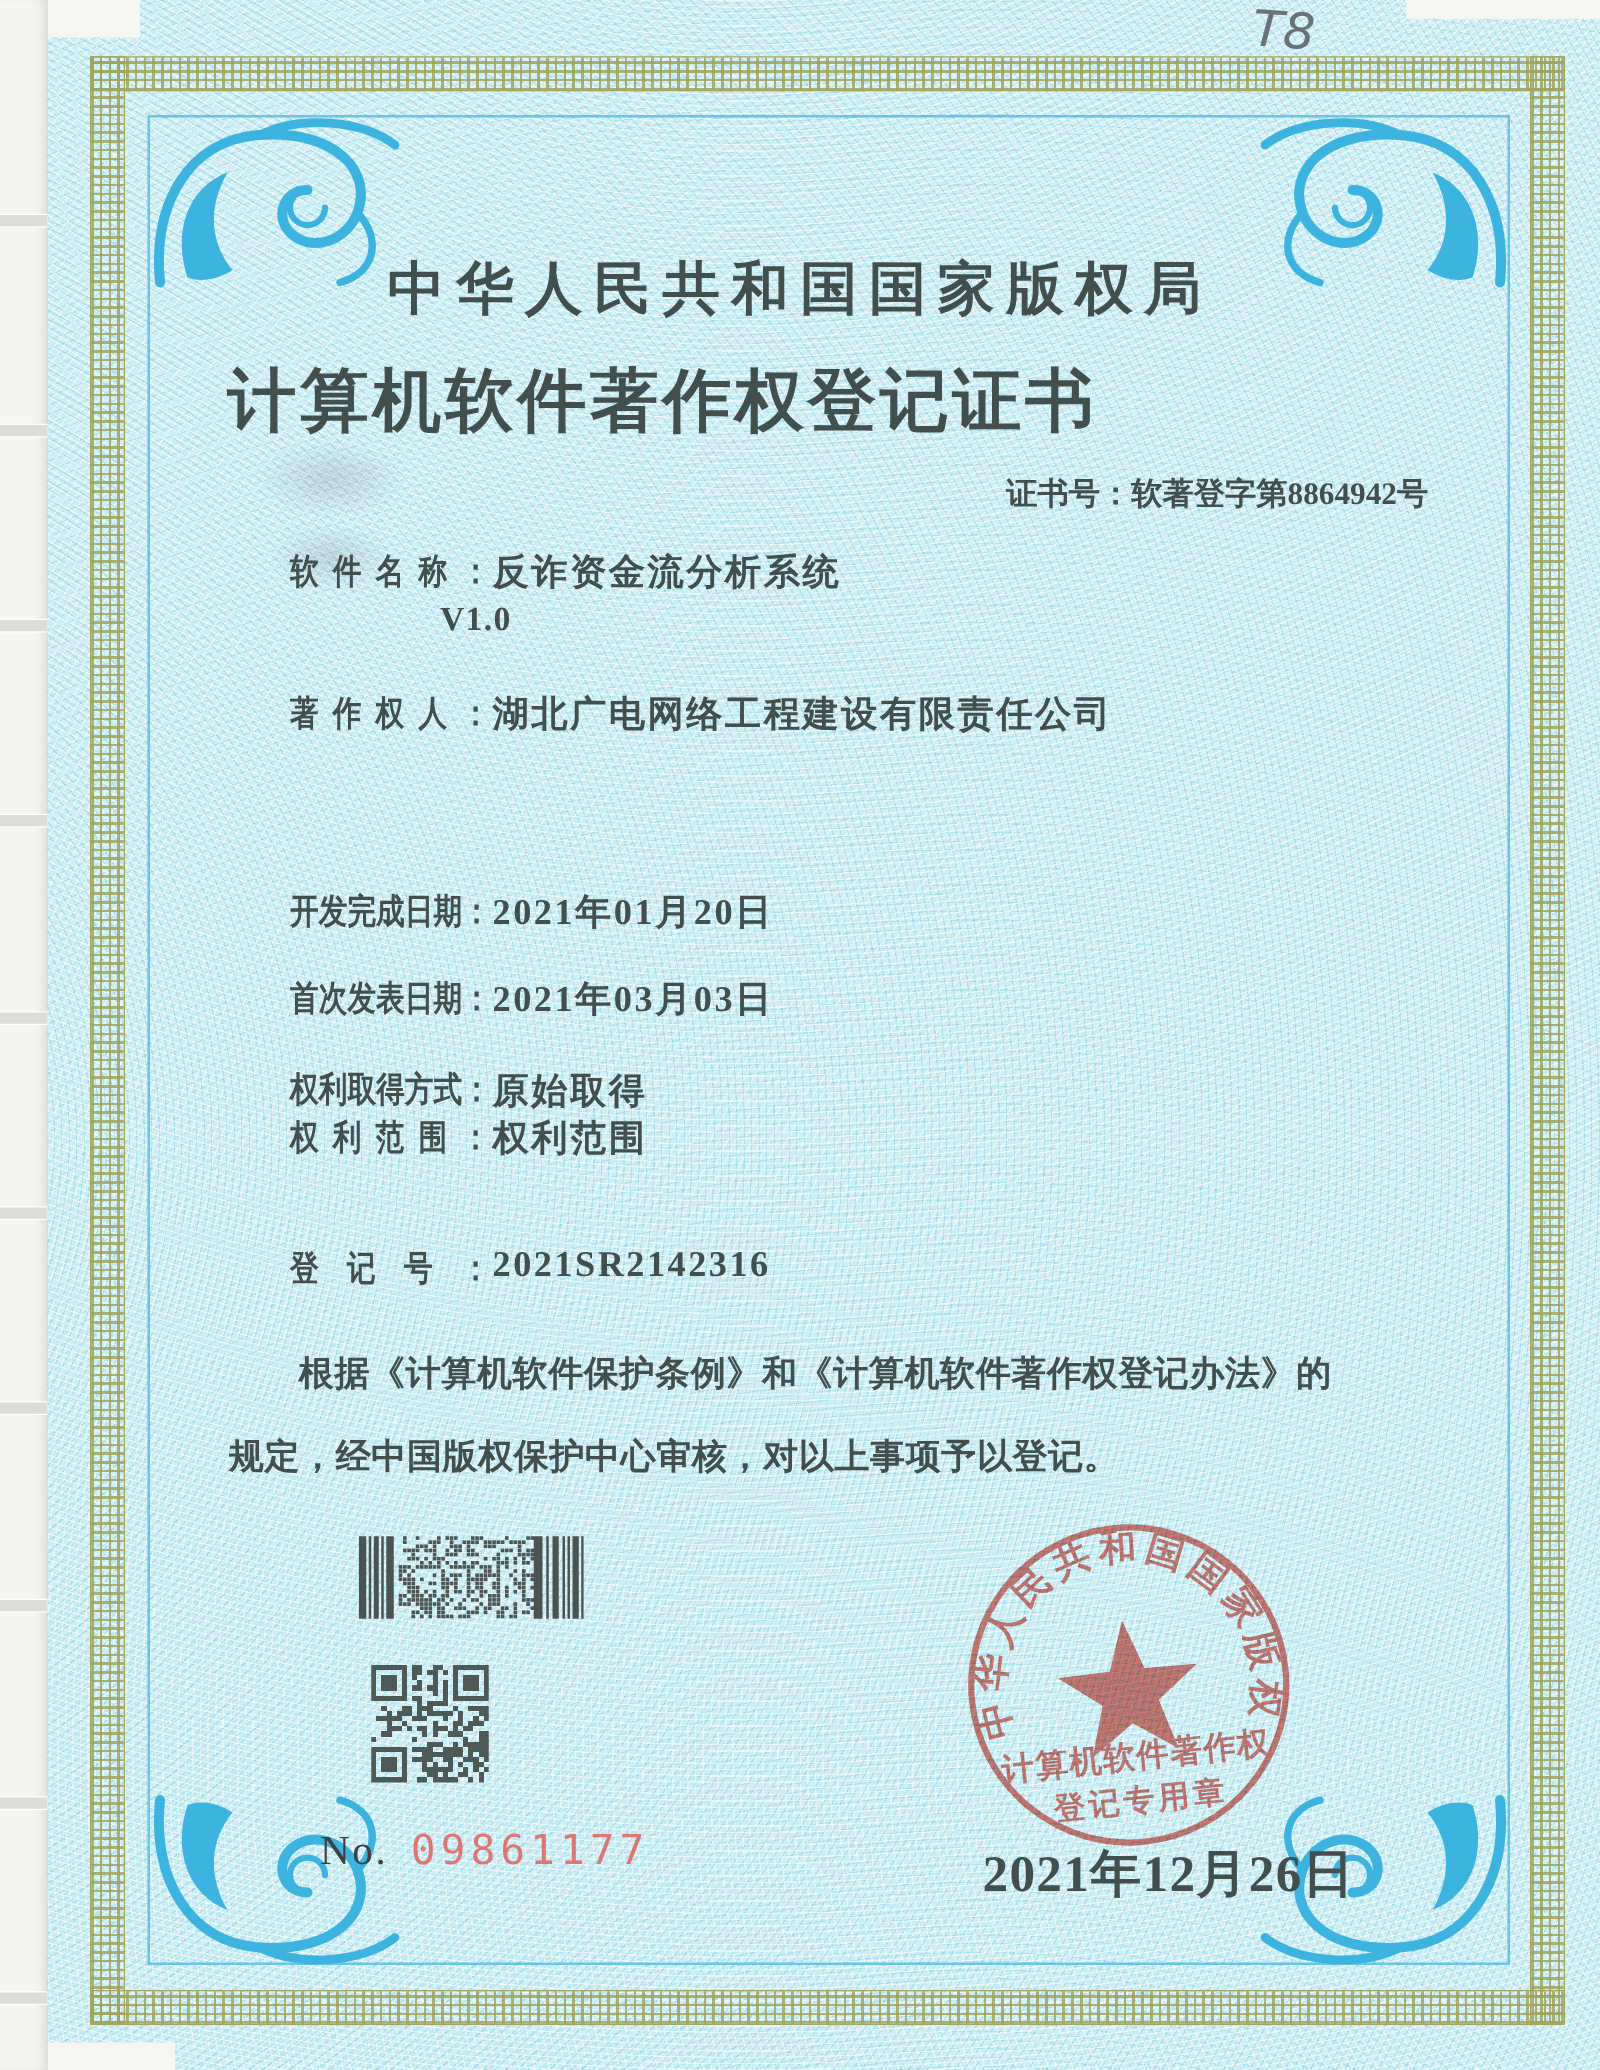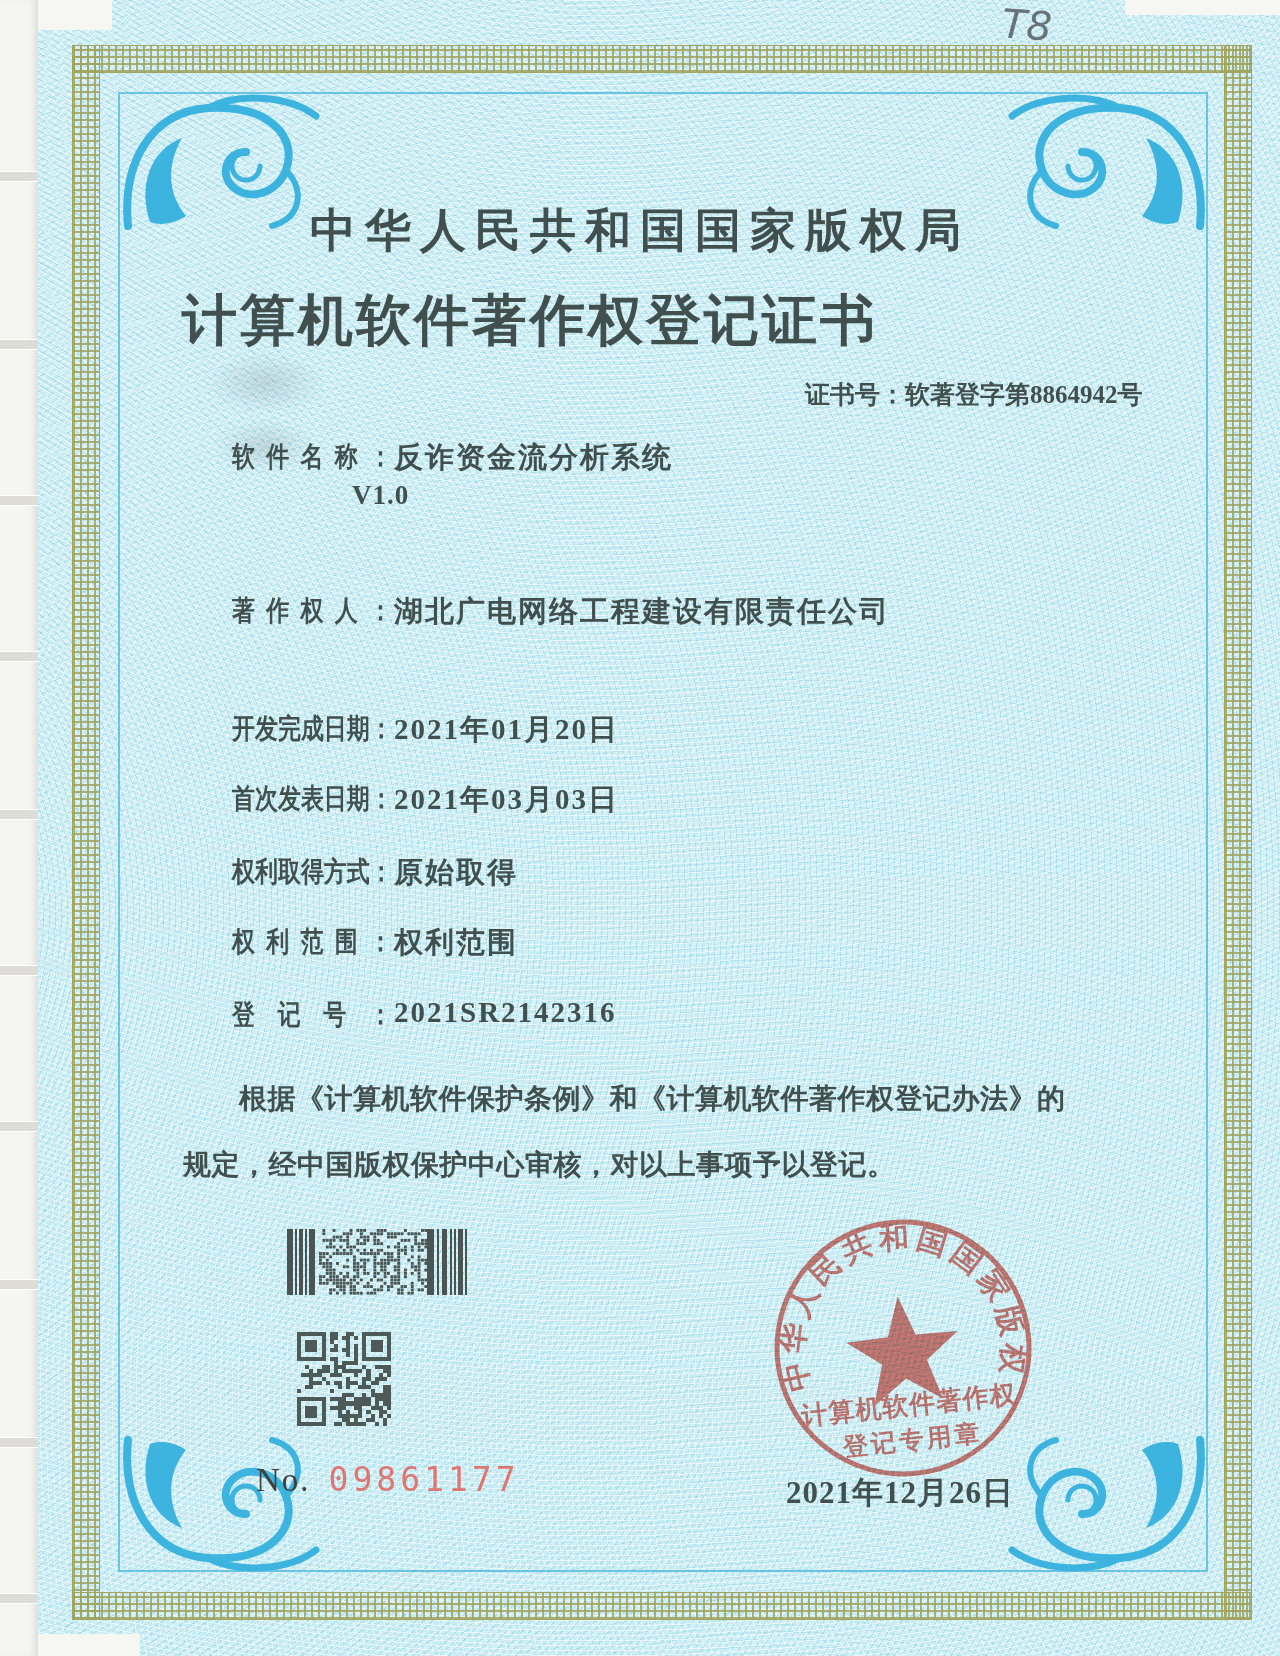--- a/index.html
+++ b/index.html
@@ -62,21 +62,21 @@
   .barcode{position:absolute;left:287px;top:1228px;width:180px;height:68px;}
   .qrcode{position:absolute;left:297px;top:1332px;width:94px;height:94px;}
   
   .serial{position:absolute;left:256px;top:1460px;white-space:nowrap;z-index:4;}
   .serial .pfx{font-size:33px;color:#404040;letter-spacing:2px;font-family:Liberation Serif, serif;}
   .serial .num{font-family:"DejaVu Sans Mono",monospace;font-size:33px;letter-spacing:4px;
                color:var(--serial-red,#e0635c);opacity:.85;margin-left:14px;}
   
   .stamp{position:absolute;left:763px;top:1208px;width:280px;height:280px;
          mix-blend-mode:multiply;opacity:.82;transform:rotate(-6deg);z-index:3;}
-  .issue-date{position:absolute;left:786px;top:1472px;font-size:31px;font-weight:600;
+  .issue-date{position:absolute;left:786px;top:1472px;font-size:41px;font-weight:600;
               letter-spacing:1px;z-index:5;white-space:nowrap;}
 </style>
 </head>
 <body>
 
 <div class="page">
 
   <div class="paper"></div>
 
   <div class="band band-top"></div>
@@ -135,37 +135,37 @@
   <div class="certno">
     <span>证书号：</span>
     <span>软著登字第8864942号</span>
   </div>
 
   <div class="row" style="top:438px;">
     <span class="lbl">软件名称：</span>
     <span class="val">反诈资金流分析系统</span>
   </div>
   <div class="v2">V1.0</div>
-  <div class="row" style="top:592px;">
+  <div class="row" style="top:552px;">
     <span class="lbl">著作权人：</span>
     <span class="val">湖北广电网络工程建设有限责任公司</span>
   </div>
   <div class="row" style="top:710px;">
     <span class="lbl">开发完成日期：</span>
     <span class="val">2021年01月20日</span>
   </div>
   <div class="row" style="top:780px;">
     <span class="lbl">首次发表日期：</span>
     <span class="val">2021年03月03日</span>
   </div>
   <div class="row" style="top:853px;">
     <span class="lbl">权利取得方式：</span>
     <span class="val">原始取得</span>
   </div>
-  <div class="row" style="top:923px;">
+  <div class="row" style="top:891px;">
     <span class="lbl">权利范围：</span>
     <span class="val">权利范围</span>
   </div>
   <div class="row" style="top:996px;">
     <span class="lbl">登记号：</span>
     <span class="val">2021SR2142316</span>
   </div>
 
   <div class="st st2">规定，经中国版权保护中心审核，对以上事项予以登记。</div>
   <div class="st st1">根据《计算机软件保护条例》和《计算机软件著作权登记办法》的</div>

